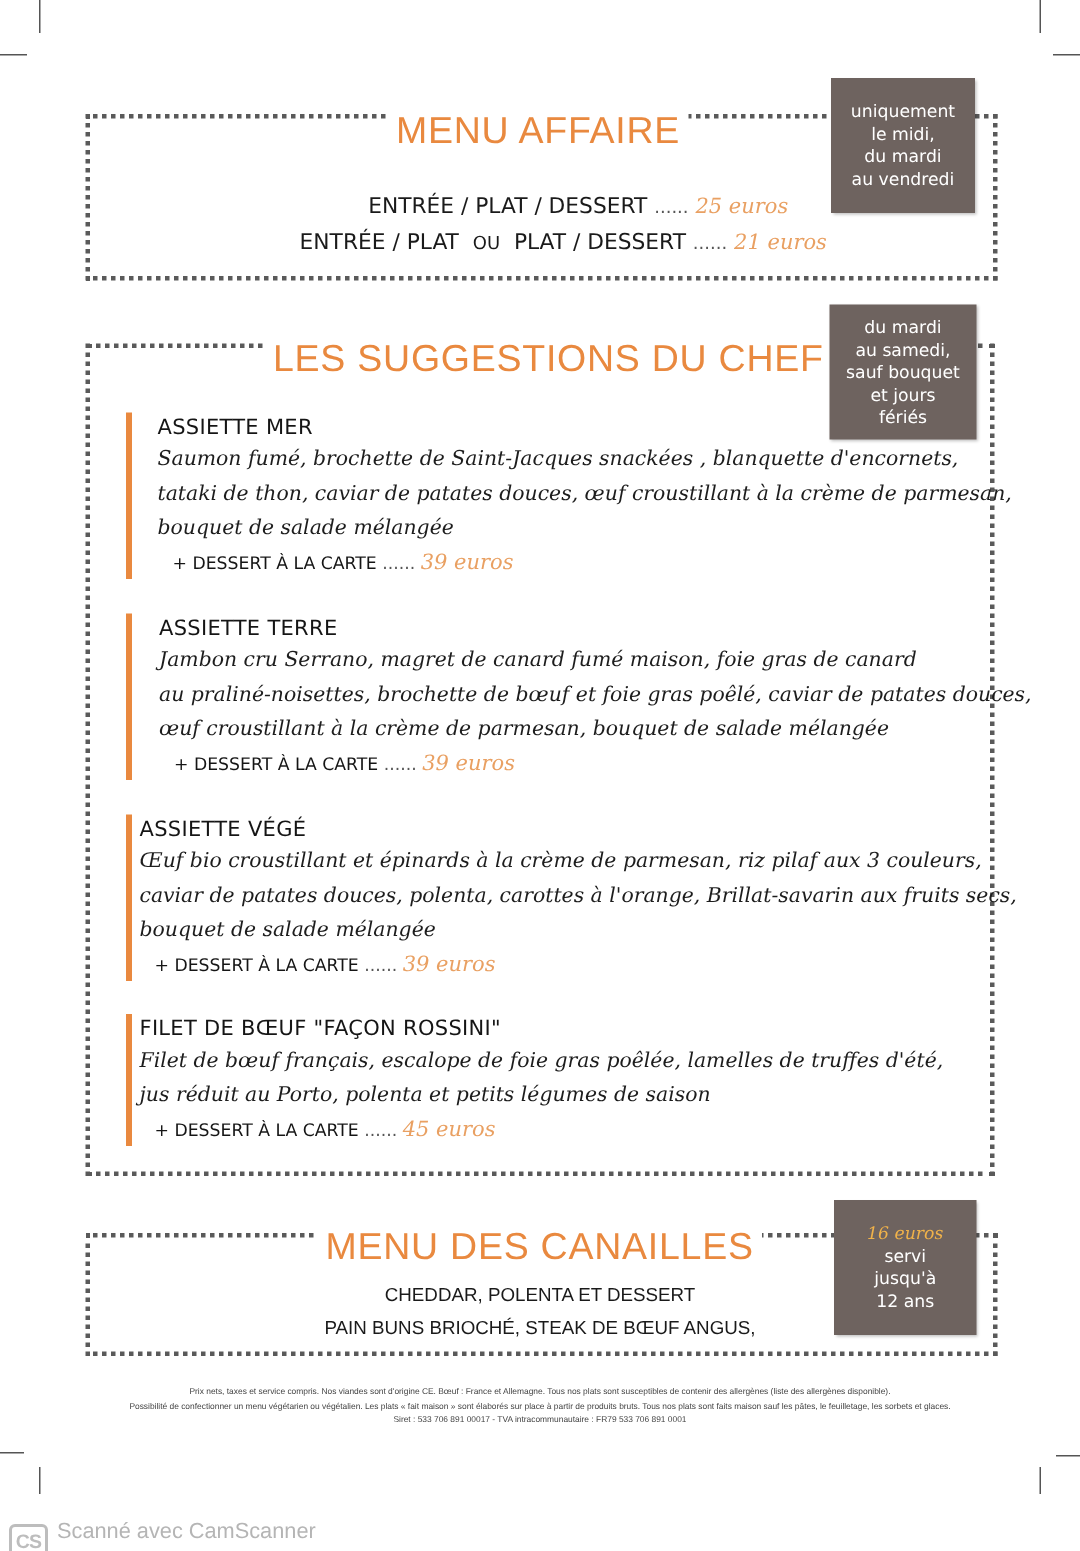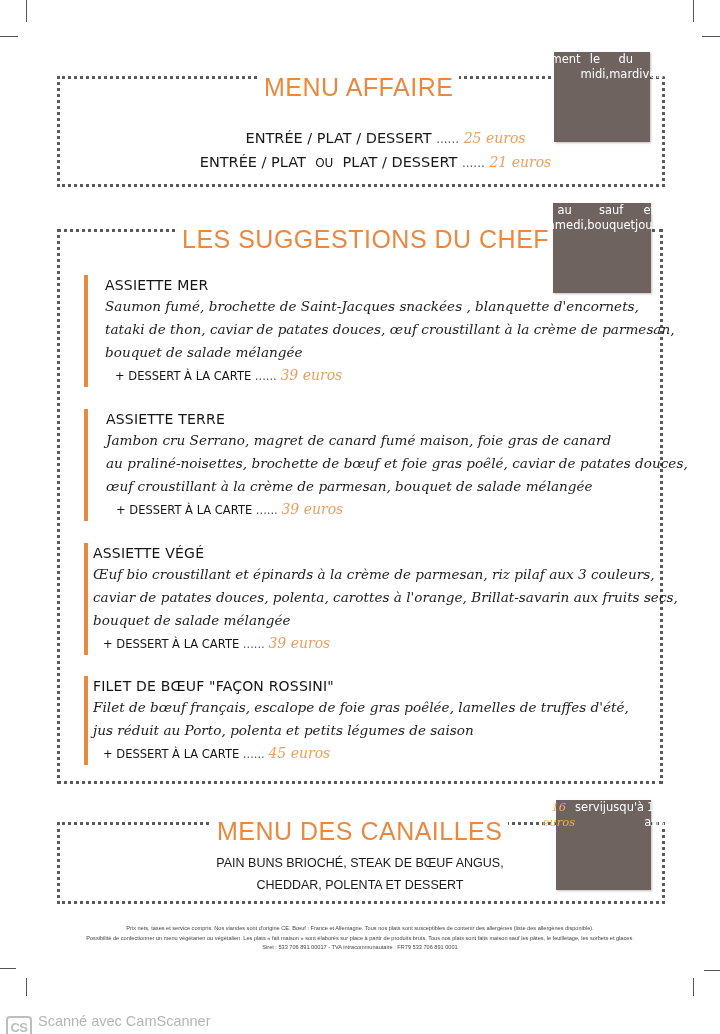--- a/index.html
+++ b/index.html
@@ -27,21 +27,21 @@
 
   .tagbox {
     position: absolute;
     background: #6e635f;
     color: #ffffff;
     text-align: center;
     font-family: "DejaVu Sans", sans-serif;
     font-size: 11.5px;
     line-height: 15px;
     display: flex;
-    flex-direction: row;
+    flex-direction: column;
     justify-content: center;
     box-shadow: 1px 1px 2px rgba(0,0,0,0.25);
   }
   .tagbox .hl { color: #f0b24a; font-style: italic; font-family: "DejaVu Serif", serif; }
 
   .formula {
     position: absolute;
     left: 8px; width: 720px;
     text-align: center;
     font-family: "DejaVu Sans", sans-serif;
@@ -226,22 +226,22 @@
   <div class="section-title" style="left:211px;top:816px;">MENU DES CANAILLES</div>
 
   <div class="tagbox" style="left:556px;top:800px;width:95px;height:90px;">
     <span class="hl">16 euros</span>
     <span>servi</span>
     <span>jusqu'à</span>
     <span>12 ans</span>
   </div>
 
   <div class="canailles-text" style="top:852px;">
+    <div>CHEDDAR, POLENTA ET DESSERT</div>
     <div>PAIN BUNS BRIOCHÉ, STEAK DE BŒUF ANGUS,</div>
-    <div>CHEDDAR, POLENTA ET DESSERT</div>
   </div>
 </section>
 
 <footer class="footer">
   <div>Prix nets, taxes et service compris. Nos viandes sont d'origine CE. Bœuf : France et Allemagne. Tous nos plats sont susceptibles de contenir des allergènes (liste des allergènes disponible).</div>
   <div>Possibilité de confectionner un menu végétarien ou végétalien. Les plats « fait maison » sont élaborés sur place à partir de produits bruts. Tous nos plats sont faits maison sauf les pâtes, le feuilletage, les sorbets et glaces.</div>
   <div>Siret : 533 706 891 00017 - TVA intracommunautaire : FR79 533 706 891 0001</div>
 </footer>
 
 <div class="watermark">

